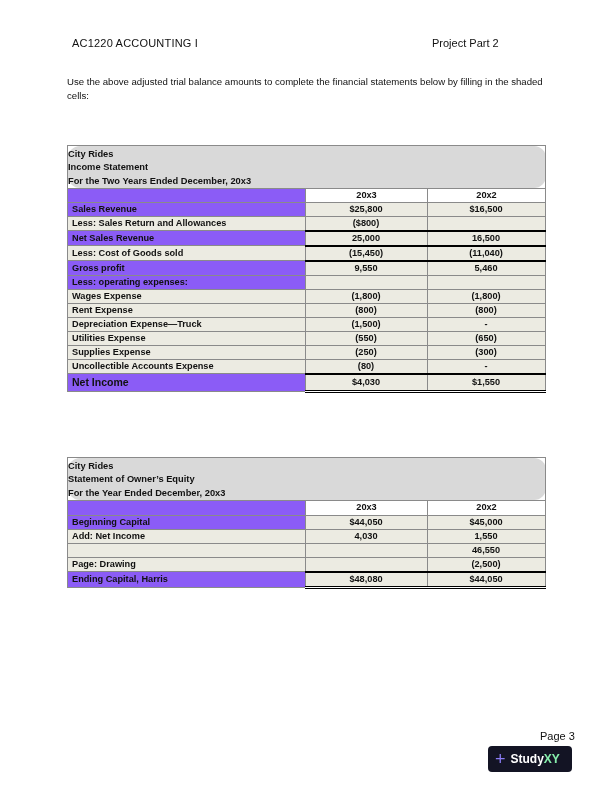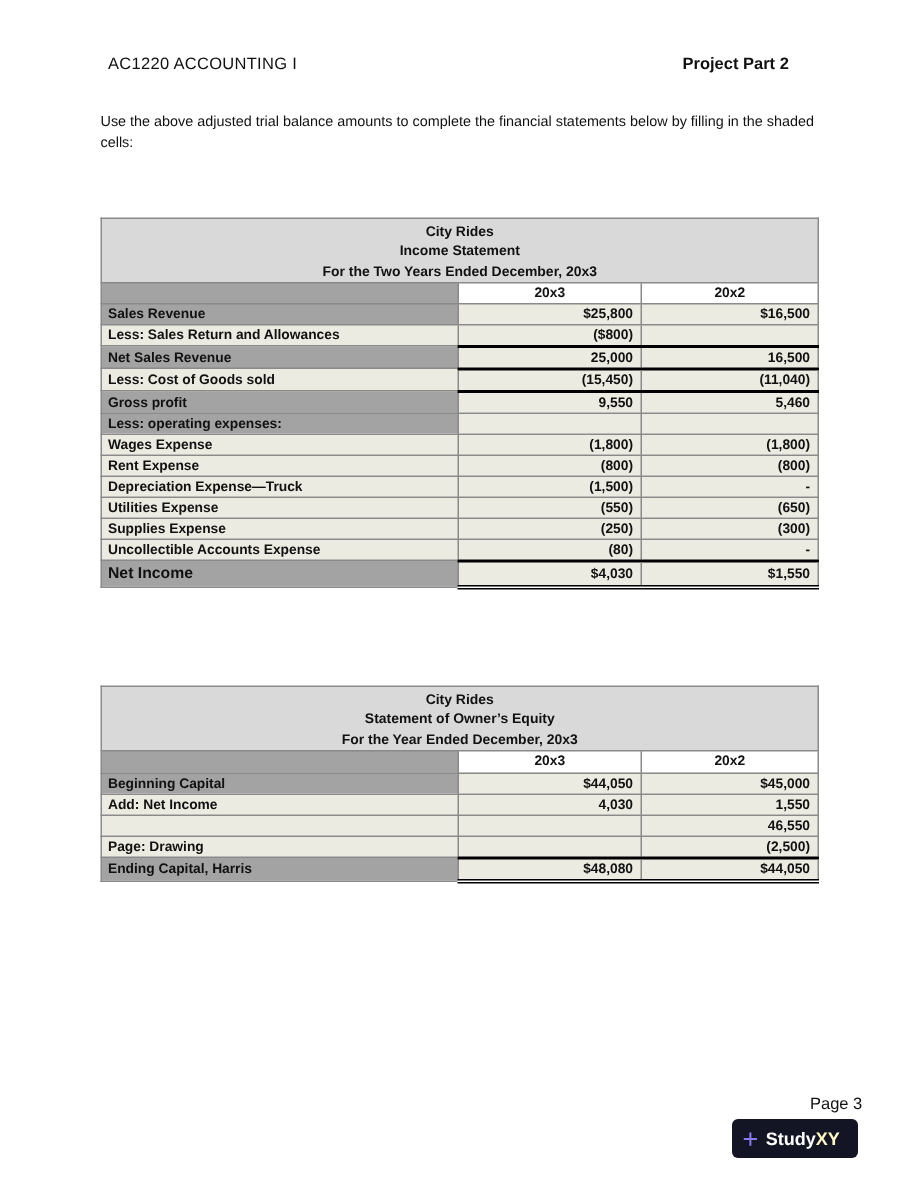--- a/index.html
+++ b/index.html
@@ -1,39 +1,39 @@
 <!DOCTYPE html>
 <html><head>
 <meta charset="utf-8">
 <style>
   html, body { margin: 0; padding: 0; background: #ffffff; }
   body { width: 612px; height: 792px; position: relative; overflow: hidden;
          font-family: "Liberation Sans", "DejaVu Sans", sans-serif; color: #111; }
   .hdr-left { position: absolute; left: 72px; top: 37px; font-size: 11px; font-weight: normal; letter-spacing: 0.2px; }
-  .hdr-right { position: absolute; left: 455px; top: 37px; font-size: 11px; font-weight: bold; }
+  .hdr-right { position: absolute; left: 432px; top: 37px; font-size: 11px; font-weight: normal; }
   .instr { position: absolute; left: 67px; top: 75px; width: 480px; font-size: 9.6px; line-height: 13.5px; }
   table.fs { position: absolute; left: 67px; border-collapse: collapse; width: 478px;
              font-size: 9.2px; font-weight: bold; table-layout: fixed; }
   table.fs td { border: 1px solid #8a8a8a; padding: 0 4px; height: 13px; line-height: 13px; white-space: nowrap; }
-  table.fs td.title { background: #d9d9d9; text-align: center; font-size: 9.3px; line-height: 13.3px; padding: 2px 0 0 0; height: auto; }
+  table.fs td.title { background: #d9d9d9; text-align: left; font-size: 9.3px; line-height: 13.3px; padding: 2px 0 0 0; height: auto; border-radius: 12px; }
   table.fs td.yr { text-align: center; background: #fff; }
-  table.fs td.num { text-align: right; background: #ecebe2; padding-right: 5px; }
-  table.fs td.lbl { background: #a3a3a3; }
+  table.fs td.num { text-align: center; background: #ecebe2; padding-right: 5px; }
+  table.fs td.lbl { background: #8b5cf6; }
   table.fs td.lbl.sh { background: #ecebe2; }
   table.fs tr.topthick td.num { border-top: 2px solid #000; }
   table.fs tr.dbl td.num { border-bottom: 3px double #000; }
   table.fs tr.net td.lbl { font-size: 10.5px; }
   table.fs tr.net td { height: 15px; line-height: 15px; }
   col.c1 { width: 238px; } col.c2 { width: 122px; } col.c3 { width: 118px; }
   .page-num { position: absolute; left: 540px; top: 730px; font-size: 11px; }
   .badge { position: absolute; left: 488px; top: 746px; width: 84px; height: 26px; background: #131424;
            border-radius: 4px; display: flex; align-items: center; justify-content: flex-start; padding-left: 7px; box-sizing: border-box; }
   .badge .plus { color: #8b7cf6; font-size: 18px; font-weight: normal; line-height: 18px; margin-right: 5px; }
   .badge .brand { color: #fff; font-weight: bold; font-size: 12px; }
-  .badge .brand .xy { color: #fef9c3; }
+  .badge .brand .xy { color: #86efac; }
 </style>
 </head>
 <body>
 
 <div class="hdr-left">AC1220 ACCOUNTING I</div>
 <div class="hdr-right">Project Part 2</div>
 <div class="instr">Use the above adjusted trial balance amounts to complete the financial statements below by filling in the shaded cells:</div>
 
 <table class="fs" style="top:145px;">
   <colgroup>

